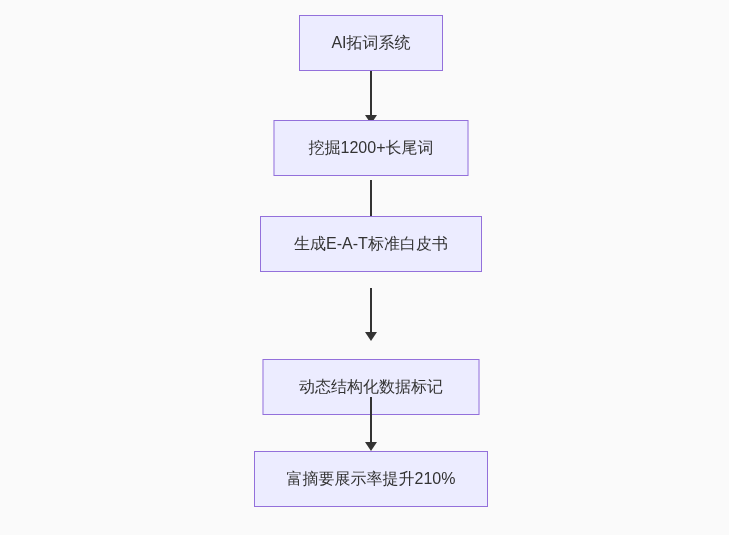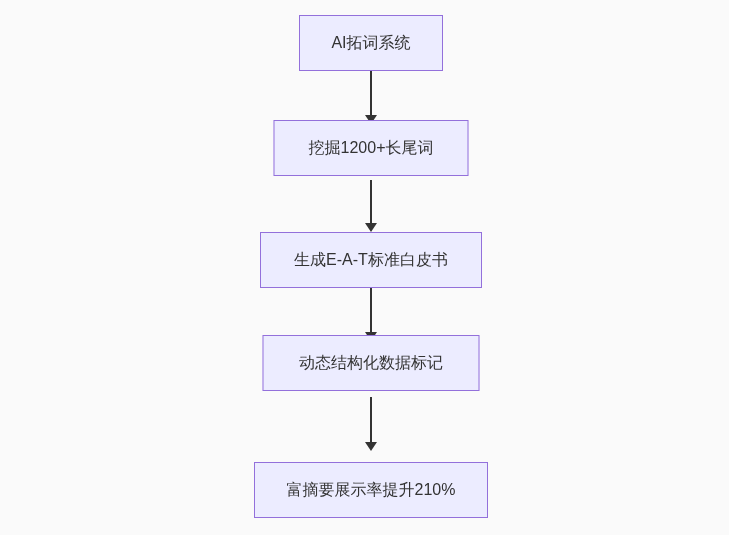--- a/index.html
+++ b/index.html
@@ -29,23 +29,23 @@
     font-size: 16px;
     display: flex;
     align-items: center;
     justify-content: center;
     text-align: center;
     white-space: nowrap;
     padding: 14px 14px;
   }
   .flow-node.n1 { top: 15px;  min-width: 144px; }
   .flow-node.n2 { top: 120px; min-width: 195px; }
-  .flow-node.n3 { top: 232px; min-width: 222px; justify-content: center; }
-  .flow-node.n4 { top: 335px; min-width: 217px; }
-  .flow-node.n5 { top: 462px; min-width: 234px; text-align: center; }
+  .flow-node.n3 { top: 216px; min-width: 222px; justify-content: center; }
+  .flow-node.n4 { top: 359px; min-width: 217px; }
+  .flow-node.n5 { top: 451px; min-width: 234px; text-align: center; }
 
   .flow-arrow {
     position: absolute;
     left: 371px;
     transform: translateX(-50%);
     width: 14px;
     display: flex;
     flex-direction: column;
     align-items: center;
   }

